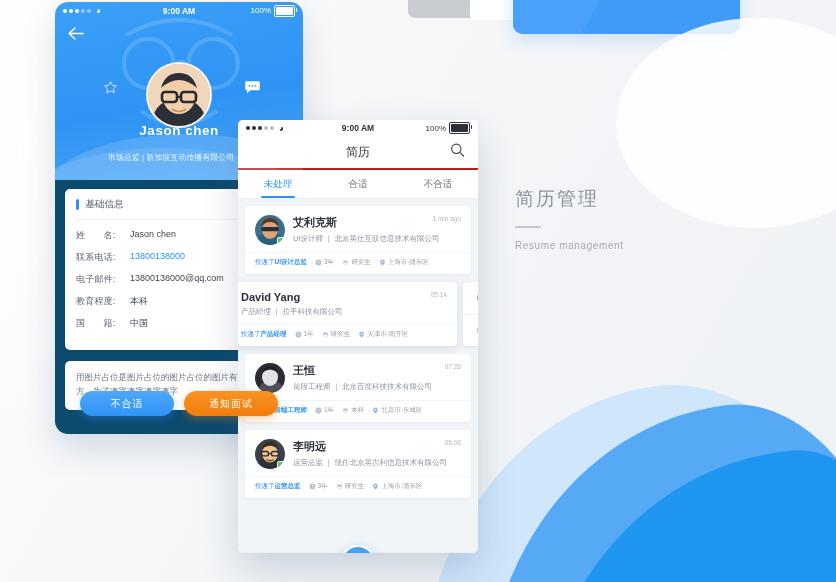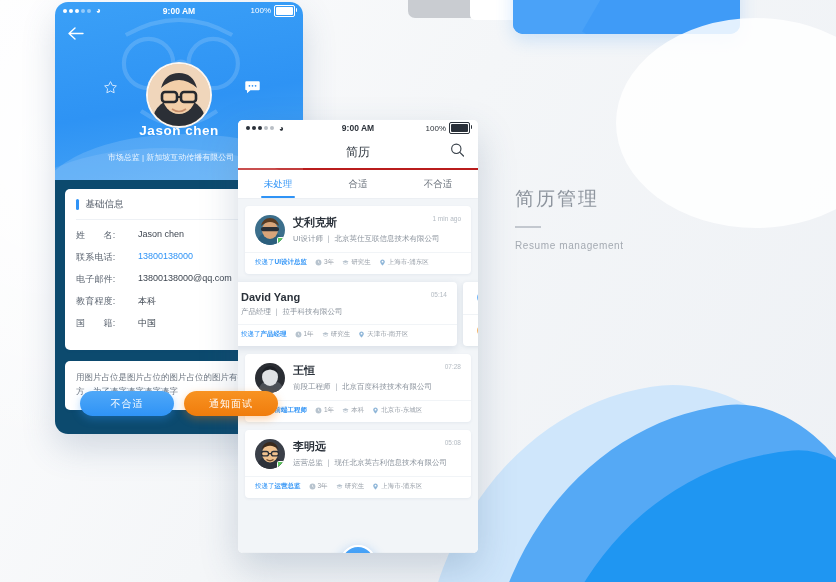--- a/index.html
+++ b/index.html
@@ -76,21 +76,21 @@
   .lp-wave{position:absolute;left:-14px;bottom:-18px;width:290px;height:64px;
     background:rgba(255,255,255,.14);border-radius:50% 50% 0 0 / 100% 100% 0 0;z-index:2;}
   .lp-wave2{position:absolute;left:-40px;bottom:-30px;width:300px;height:62px;
     background:rgba(255,255,255,.10);border-radius:50% 50% 0 0 / 100% 100% 0 0;z-index:2;}
   .lp-body{padding:9px 10px 0;background:#0c4a6e;min-height:254px;}
   .lp-card{background:#fff;border-radius:5px;padding:9px 11px 12px;margin-bottom:11px;
     box-shadow:0 1px 3px rgba(40,70,110,.07);}
   .lp-sechead{display:flex;align-items:center;gap:7px;font-size:9.5px;color:#4d5663;
     padding-bottom:8px;border-bottom:1px solid #eef1f5;margin-bottom:9px;}
   .lp-sechead:before{content:"";width:2.5px;height:11px;background:#2f93f6;border-radius:2px;display:block;}
-  .lp-row{display:flex;font-size:9px;color:#4a5260;margin-bottom:9px;gap:8px;}
+  .lp-row{display:flex;font-size:9px;color:#4a5260;margin-bottom:9px;}
   .lp-row .k{width:54px;color:#5b6470;letter-spacing:.2px;}
   .lp-row .v{color:#3e4651;}
   .lp-row .v.link{color:#2f93f6;}
   .lp-para{font-size:8.5px;color:#6b747f;line-height:1.65;}
   .lp-actions{position:absolute;left:0;right:0;bottom:18px;display:flex;justify-content:center;
     gap:10px;z-index:9;padding:0 16px;}
   .lp-btn{flex:1;max-width:94px;height:25px;border-radius:13px;color:#fff;font-size:10px;
     display:flex;align-items:center;justify-content:center;cursor:pointer;letter-spacing:1px;}
   .lp-btn.reject{background:linear-gradient(180deg,#4fa8f8,#2f93f6);box-shadow:0 3px 9px rgba(47,147,246,.35);}
   .lp-btn.accept{background:linear-gradient(180deg,#f89322,#f07c0c);box-shadow:0 3px 9px rgba(240,124,12,.35);}

